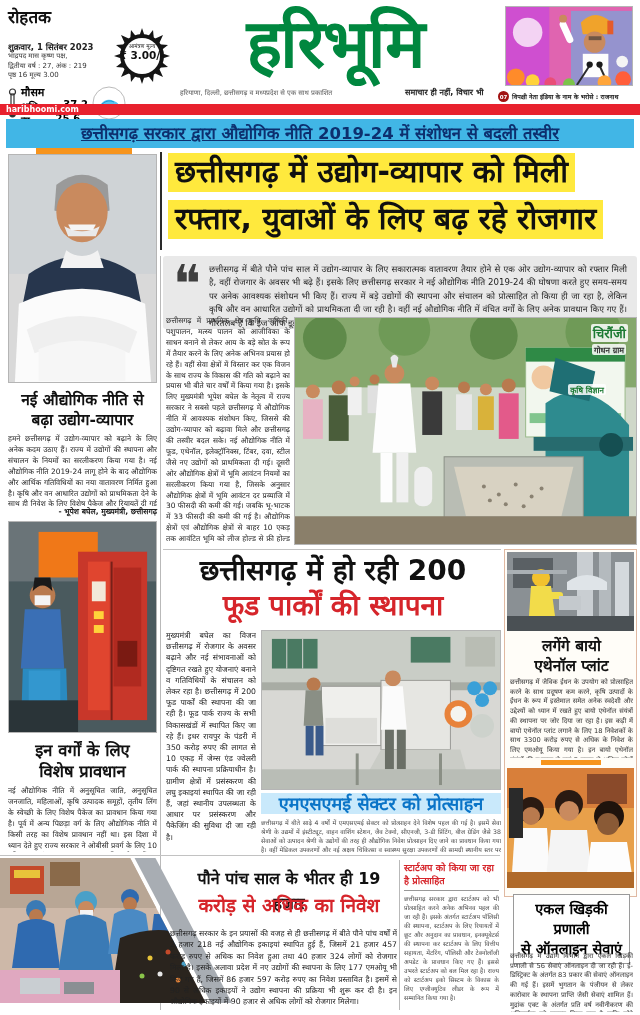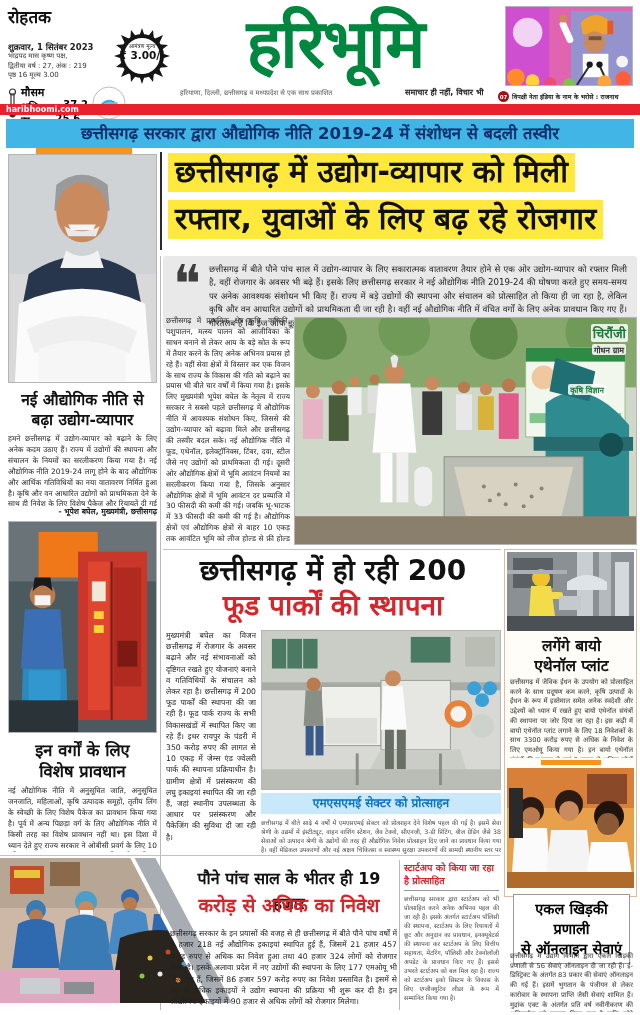--- a/index.html
+++ b/index.html
@@ -31,21 +31,21 @@
   .introbox { background:#e9e9e9; border-radius:3px; display:flex; }
   .quote-glyph { font-size:52px; color:#3f3f3f; line-height:48px; padding:4px 6px 0 10px; font-family:"DejaVu Serif", serif; }
   .intro-text { font-size:8.6px; line-height:13.4px; color:#222; padding:7px 10px 6px 2px; text-align:justify; }
 
   .bodytext { font-size:7.4px; line-height:10.9px; color:#222; text-align:justify; }
   .colhead { font-size:15.5px; font-weight:bold; color:#111; text-align:center; line-height:20px; }
   .attrib { font-size:7.6px; font-weight:bold; color:#222; text-align:right; }
 
   .sec-head1 { font-size:28px; font-weight:bold; color:#111; text-align:center; line-height:33px; }
   .sec-head2 { font-size:28px; font-weight:bold; color:#d6252b; text-align:center; line-height:33px; }
-  .cap-strip { background:#c9e9fb; color:#0a74c7; font-size:12px; font-weight:bold; text-align:center; line-height:21px; }
+  .cap-strip { background:#c9e9fb; color:#0a74c7; font-size:18px; font-weight:bold; text-align:center; line-height:21px; }
   .smalltext { font-size:6.2px; line-height:9px; color:#444; text-align:justify; }
 
   .rightcol { border:1px solid #e0b9a2; background:#fffdf8; }
   .orangebar { background:#f7941d; }
 
   .sw-headbox { border:1px solid #9a9a9a; background:#fff; text-align:center; font-size:14.5px; font-weight:bold; line-height:20px; padding:4px 2px; }
 
   .inv-head1 { font-size:16px; font-weight:bold; color:#111; text-align:center; line-height:25px; }
   .inv-head2 { font-size:19px; font-weight:bold; color:#d6252b; text-align:center; line-height:25px; }
 
@@ -157,21 +157,21 @@
   </div>
   <div class="abs mh-caption" style="left:498px; top:91px; width:140px;">
     <span class="pgnum">07</span>
     <span>विपक्षी नेता इंडिया के नाम के भरोसे : राजनाथ</span>
   </div>
 
   <div class="abs redbar" style="left:0; top:104px; width:640px; height:11px;">
     <span>haribhoomi.com</span>
   </div>
 
-  <div class="abs kicker" style="left:6px; top:119px; width:628px; height:29px;">छत्तीसगढ़ सरकार द्वारा औद्योगिक नीति 2019-24 में संशोधन से बदली तस्वीर</div>
+  <div class="abs kicker" style="left:6px; top:119px; width:628px; height:29px;text-decoration:underline;">छत्तीसगढ़ सरकार द्वारा औद्योगिक नीति 2019-24 में संशोधन से बदली तस्वीर</div>
 
   <div class="abs orangebar" style="left:36px; top:148px; width:96px; height:6px;"></div>
   <div class="abs photo" style="left:8px; top:154px; width:149px; height:229px;">
     <svg viewBox="0 0 149 229" preserveAspectRatio="none">
       <rect width="149" height="229" fill="#d9d9d9"></rect>
       <rect x="0" y="0" width="149" height="120" fill="#cfd3d6"></rect>
       <path d="M48 30 q26 -20 52 0 l2 26 q-28 10 -56 0 z" fill="#9a9a9a"></path>
       <ellipse cx="74" cy="58" rx="26" ry="30" fill="#c98a5e"></ellipse>
       <path d="M56 72 q18 10 36 0 l-4 10 h-28 z" fill="#e9e9e9"></path>
       <path d="M60 70 h28 l-3 6 h-22 z" fill="#f5f5f5"></path>

